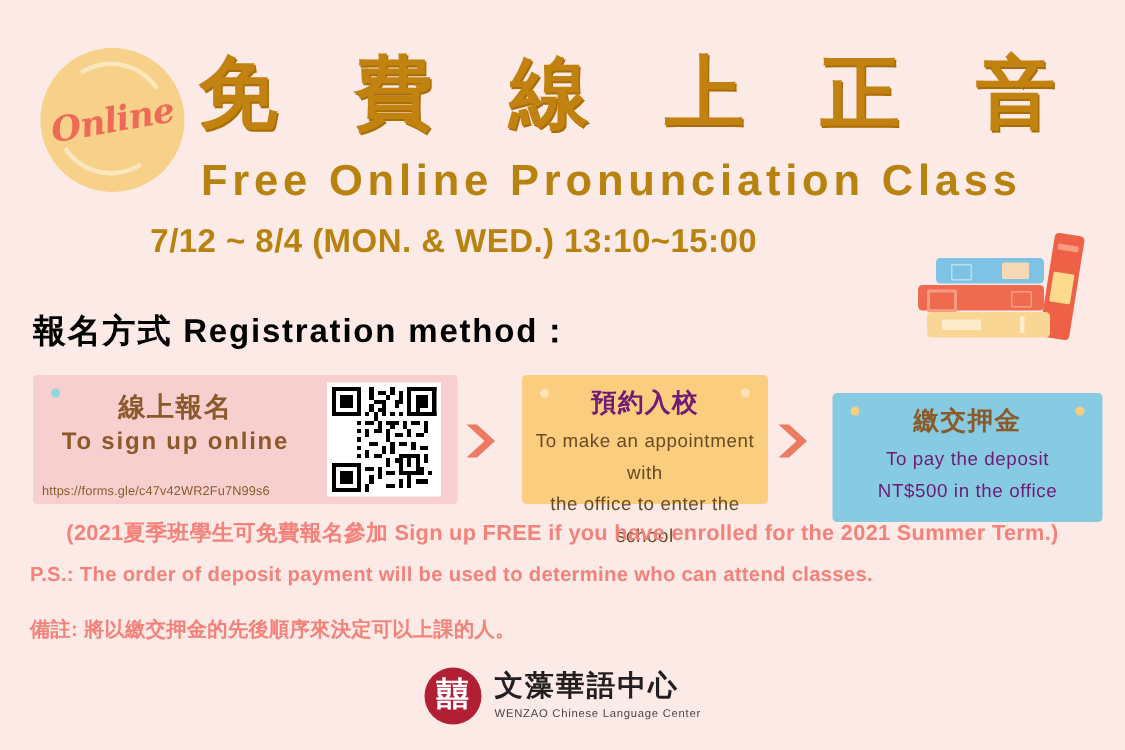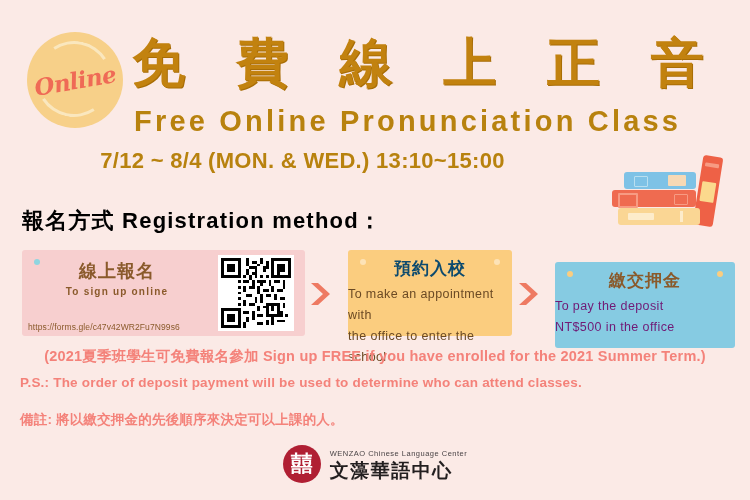--- a/index.html
+++ b/index.html
@@ -185,21 +185,21 @@
     width: 100%;
     text-align: center;
     font-size: 17px;
     font-weight: bold;
     letter-spacing: 1px;
   }
   .step-body {
     position: absolute;
     left: 0; top: 34px;
     width: 100%;
-    text-align: left;
+    text-align: center;
     font-size: 12.5px;
     line-height: 21px;
     letter-spacing: 0.4px;
   }
 
   
   #step1 {
     left: 22px;
     width: 283px;
     background: #f7cfcf;
@@ -210,21 +210,21 @@
     color: #8a5a2b;
     top: 9px;
     font-size: 18px;
   }
   #step1 .signup-line {
     position: absolute;
     left: 0; top: 36px;
     width: 190px;
     text-align: center;
     color: #8a5a2b;
-    font-size: 10px;
+    font-size: 16px;
     font-weight: bold;
     letter-spacing: 1.2px;
   }
   #step1 .url-line {
     position: absolute;
     left: 6px; top: 72px;
     width: 190px;
     text-align: left;
     color: #8a5a2b;
     font-size: 8.5px;
@@ -241,21 +241,21 @@
   }
   #qr-code svg { display: block; width: 100%; height: 100%; }
 
   
   #step2 {
     left: 348px;
     width: 164px;
     background: #fbcd7f;
   }
   #step2 .corner-dot { background: #fde3b7; }
-  #step2 .step-title { color: #0c4a6e; }
+  #step2 .step-title { color: #701a75; }
   #step2 .step-body  { color: #6b4a24; }
 
   
   #step3 {
     left: 555px;
     width: 180px;
     background: #86cbe2;
     margin-top: 12px;
   }
   #step3 .corner-dot { background: #fbcd7f; }
@@ -532,18 +532,18 @@
     <div id="note-free">(2021夏季班學生可免費報名參加 Sign up FREE if you have enrolled for the 2021 Summer Term.)</div>
     <div id="note-ps-en">P.S.: The order of deposit payment will be used to determine who can attend classes.</div>
     <div id="note-ps-cn">備註: 將以繳交押金的先後順序來決定可以上課的人。</div>
   </div>
 
   <div id="footer-logo">
     <div id="seal">
       <div class="glyph">囍</div>
     </div>
     <div id="logo-text">
+      <div id="logo-cn">文藻華語中心</div>
       <div id="logo-en">WENZAO Chinese Language Center</div>
-      <div id="logo-cn">文藻華語中心</div>
     </div>
   </div>
 
 </div>
 
 </body></html>

